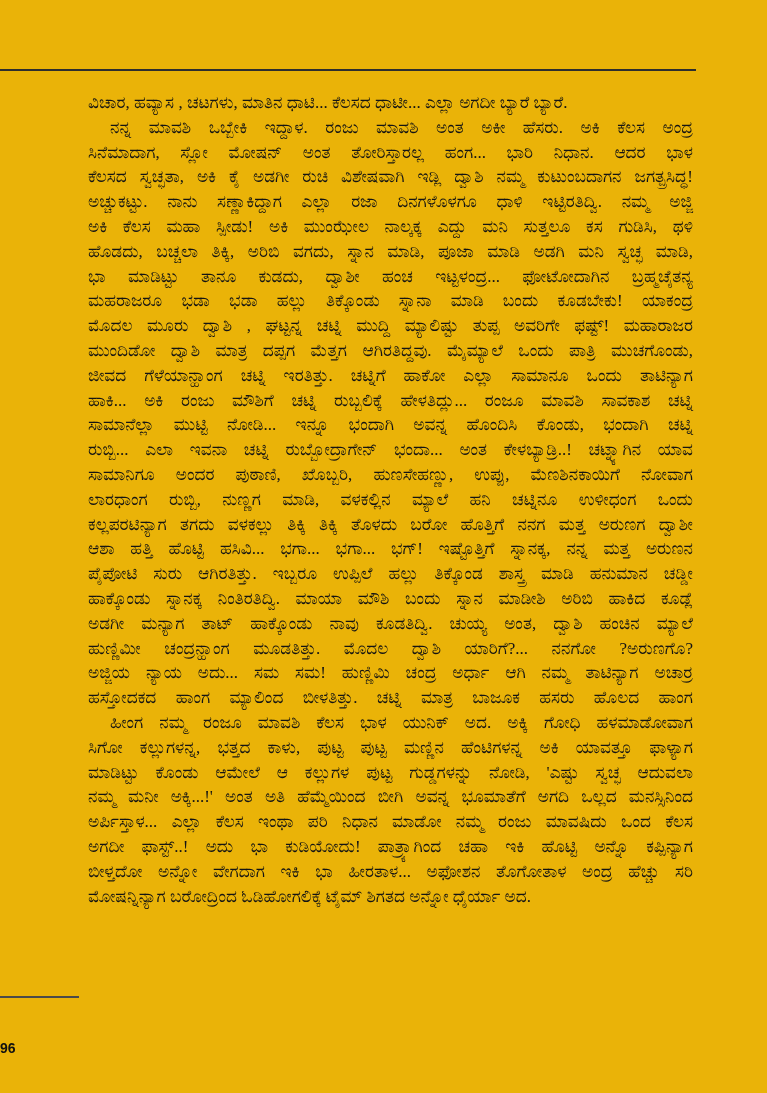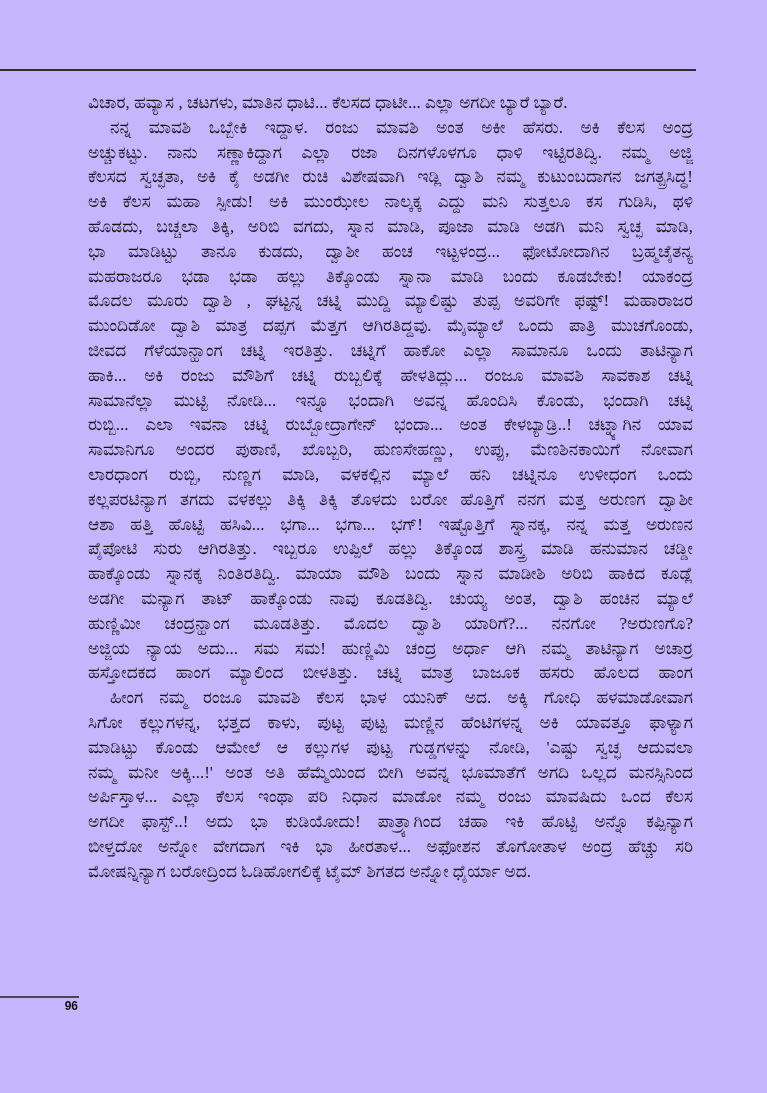--- a/index.html
+++ b/index.html
@@ -1,20 +1,20 @@
 <!DOCTYPE html>
 <html><head>
 <meta charset="utf-8">
 <style>
   html, body { margin: 0; padding: 0; background: #e8e8e8; }
   .page {
     position: relative;
     width: 767px;
     height: 1093px;
-    background: #c4b5fd;
+    background: #eab308;
     overflow: hidden;
     font-family: "Liberation Serif", serif;
     color: #141414;
   }
   .top-rule {
     position: absolute;
     left: 0;
     top: 69px;
     width: 696px;
     height: 2px;
@@ -43,42 +43,43 @@
     position: absolute;
     left: 0;
     top: 996px;
     width: 79px;
     height: 2px;
     background: #4a4a4a;
   }
   .page-number {
     position: absolute;
     left: 0;
-    top: 999px;
+    top: 1040px;
     width: 78px;
-    text-align: right;
+    text-align: left;
     font-family: "Liberation Sans", sans-serif;
     font-weight: bold;
-    font-size: 12px;
+    font-size: 14px;
     color: #111;
   }
 </style>
 </head>
 <body>
 
 <div class="page">
   <div class="top-rule"></div>
   <div class="text-block">
       <div class="paragraph">
         <div class="text-line last">ವಿಚಾರ, ಹವ್ಯಾಸ , ಚಟಗಳು, ಮಾತಿನ ಧಾಟಿ... ಕೆಲಸದ ಧಾಟೀ... ಎಲ್ಲಾ ಅಗದೀ ಬ್ಯಾರೆ ಬ್ಯಾರೆ.</div>
       </div>
       <div class="paragraph">
         <div class="text-line indent">ನನ್ನ ಮಾವಶಿ ಒಬ್ಬೇಕಿ ಇದ್ದಾಳ. ರಂಜು ಮಾವಶಿ ಅಂತ ಅಕೀ ಹೆಸರು. ಅಕಿ ಕೆಲಸ ಅಂದ್ರ</div>
+        <div class="text-line">ಸಿನೆಮಾದಾಗ, ಸ್ಲೋ ಮೋಷನ್ ಅಂತ ತೋರಿಸ್ತಾರಲ್ಲ ಹಂಗ... ಭಾರಿ ನಿಧಾನ. ಆದರ ಭಾಳ</div>
+        <div class="text-line">ಕೆಲಸದ ಸ್ವಚ್ಛತಾ, ಅಕಿ ಕೈ ಅಡಗೀ ರುಚಿ ವಿಶೇಷವಾಗಿ ಇಡ್ಲಿ ದ್ವಾಶಿ ನಮ್ಮ ಕುಟುಂಬದಾಗನ ಜಗತ್ಪ್ರಸಿದ್ಧ!</div>
         <div class="text-line">ಅಚ್ಚುಕಟ್ಟು. ನಾನು ಸಣ್ಣಾಕಿದ್ದಾಗ ಎಲ್ಲಾ ರಜಾ ದಿನಗಳೊಳಗೂ ಧಾಳಿ ಇಟ್ಟಿರತಿದ್ವಿ. ನಮ್ಮ ಅಜ್ಜಿ</div>
-        <div class="text-line">ಕೆಲಸದ ಸ್ವಚ್ಛತಾ, ಅಕಿ ಕೈ ಅಡಗೀ ರುಚಿ ವಿಶೇಷವಾಗಿ ಇಡ್ಲಿ ದ್ವಾಶಿ ನಮ್ಮ ಕುಟುಂಬದಾಗನ ಜಗತ್ಪ್ರಸಿದ್ಧ!</div>
         <div class="text-line">ಅಕಿ ಕೆಲಸ ಮಹಾ ಸ್ಪೀಡು! ಅಕಿ ಮುಂಝೇಲ ನಾಲ್ಕಕ್ಕ ಎದ್ದು ಮನಿ ಸುತ್ತಲೂ ಕಸ ಗುಡಿಸಿ, ಥಳಿ</div>
         <div class="text-line">ಹೊಡದು, ಬಚ್ಚಲಾ ತಿಕ್ಕಿ, ಅರಿಬಿ ವಗದು, ಸ್ನಾನ ಮಾಡಿ, ಪೂಜಾ ಮಾಡಿ ಅಡಗಿ ಮನಿ ಸ್ವಚ್ಛ ಮಾಡಿ,</div>
         <div class="text-line">ಭಾ ಮಾಡಿಟ್ಟು ತಾನೂ ಕುಡದು, ದ್ವಾಶೀ ಹಂಚ ಇಟ್ಟಳಂದ್ರ... ಫೋಟೋದಾಗಿನ ಬ್ರಹ್ಮಚೈತನ್ಯ</div>
         <div class="text-line">ಮಹರಾಜರೂ ಭಡಾ ಭಡಾ ಹಲ್ಲು ತಿಕ್ಕೊಂಡು ಸ್ನಾನಾ ಮಾಡಿ ಬಂದು ಕೂಡಬೇಕು! ಯಾಕಂದ್ರ</div>
         <div class="text-line">ಮೊದಲ ಮೂರು ದ್ವಾಶಿ , ಘಟ್ಟನ್ನ ಚಟ್ನಿ ಮುದ್ದಿ ಮ್ಯಾಲಿಷ್ಟು ತುಪ್ಪ ಅವರಿಗೇ ಫಷ್ಟ್! ಮಹಾರಾಜರ</div>
         <div class="text-line">ಮುಂದಿಡೋ ದ್ವಾಶಿ ಮಾತ್ರ ದಪ್ಪಗ ಮೆತ್ತಗ ಆಗಿರತಿದ್ದವು. ಮೈಮ್ಯಾಲೆ ಒಂದು ಪಾತ್ರಿ ಮುಚಗೊಂಡು,</div>
         <div class="text-line">ಜೀವದ ಗೆಳೆಯಾನ್ಹಾಂಗ ಚಟ್ನಿ ಇರತಿತ್ತು. ಚಟ್ನಿಗೆ ಹಾಕೋ ಎಲ್ಲಾ ಸಾಮಾನೂ ಒಂದು ತಾಟಿನ್ಯಾಗ</div>
         <div class="text-line">ಹಾಕಿ... ಅಕಿ ರಂಜು ಮೌಶಿಗೆ ಚಟ್ನಿ ರುಬ್ಬಲಿಕ್ಕೆ ಹೇಳತಿದ್ಲು... ರಂಜೂ ಮಾವಶಿ ಸಾವಕಾಶ ಚಟ್ನಿ</div>
         <div class="text-line">ಸಾಮಾನೆಲ್ಲಾ ಮುಟ್ಟಿ ನೋಡಿ... ಇನ್ನೂ ಭಂದಾಗಿ ಅವನ್ನ ಹೊಂದಿಸಿ ಕೊಂಡು, ಭಂದಾಗಿ ಚಟ್ನಿ</div>
         <div class="text-line">ರುಬ್ಬಿ... ಎಲಾ ಇವನಾ ಚಟ್ನಿ ರುಬ್ಬೋದ್ರಾಗೇನ್ ಭಂದಾ... ಅಂತ ಕೇಳಬ್ಯಾಡ್ರಿ..! ಚಟ್ನ್ಯಾಗಿನ ಯಾವ</div>

